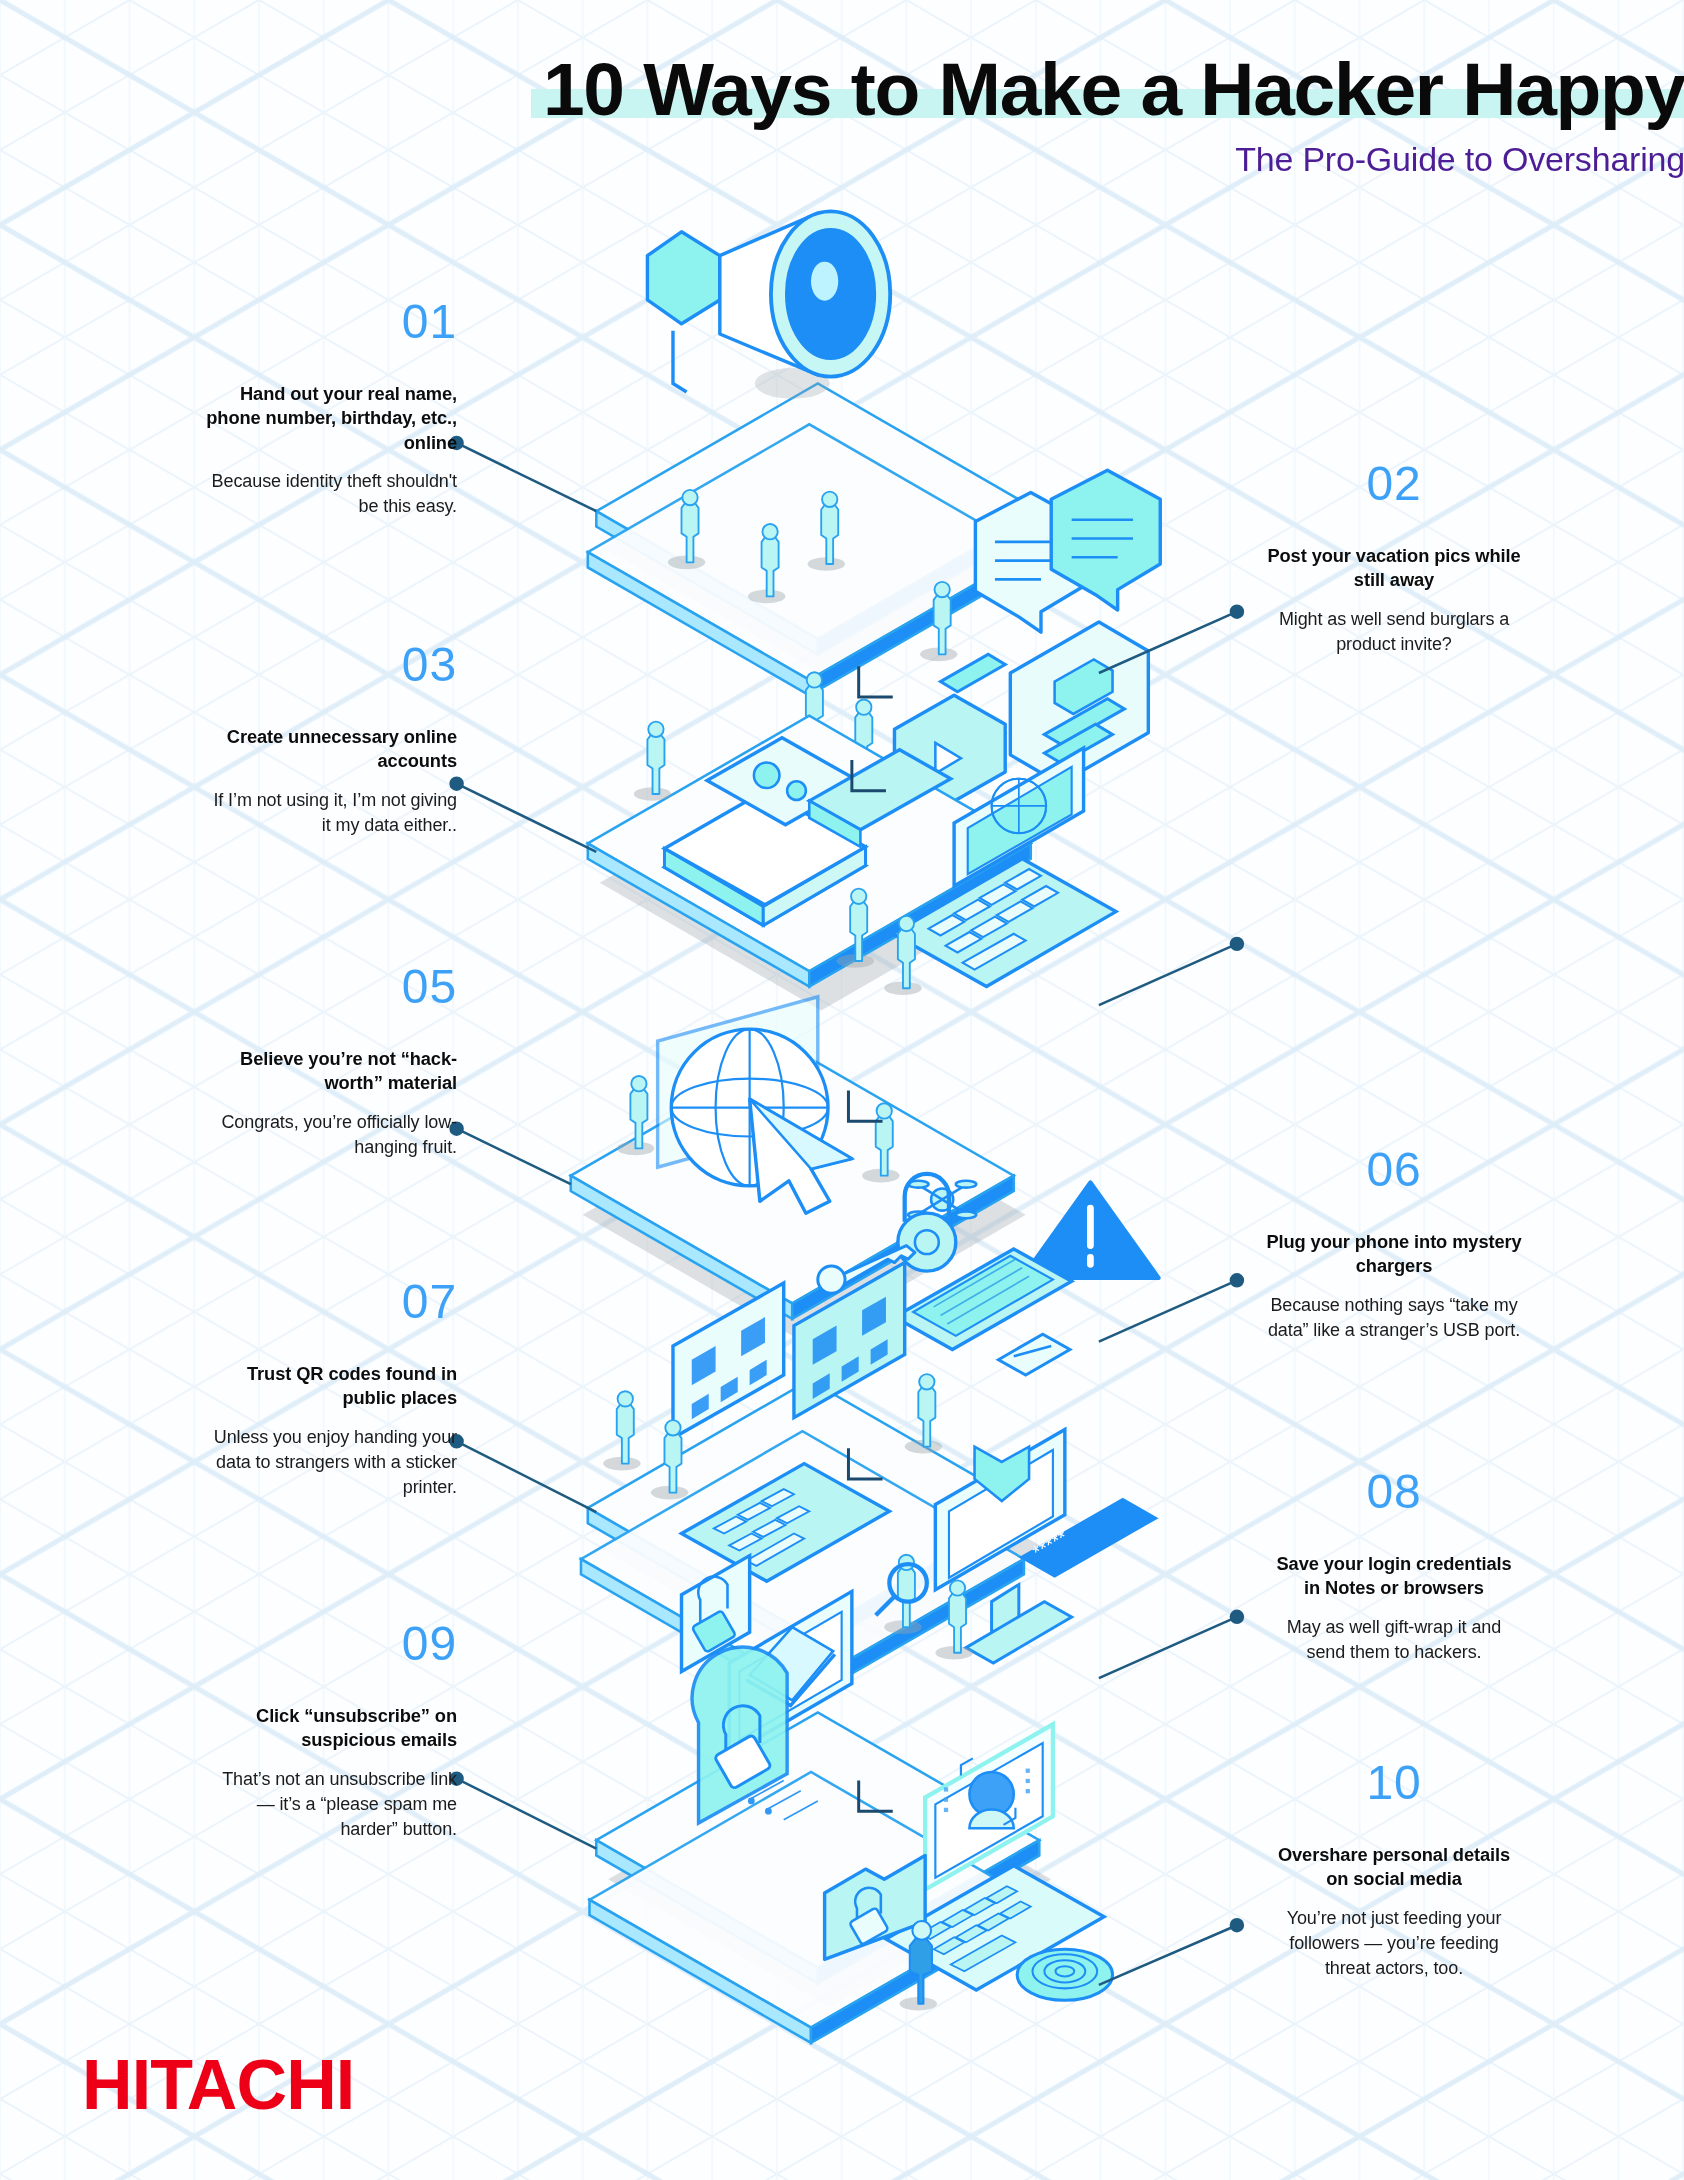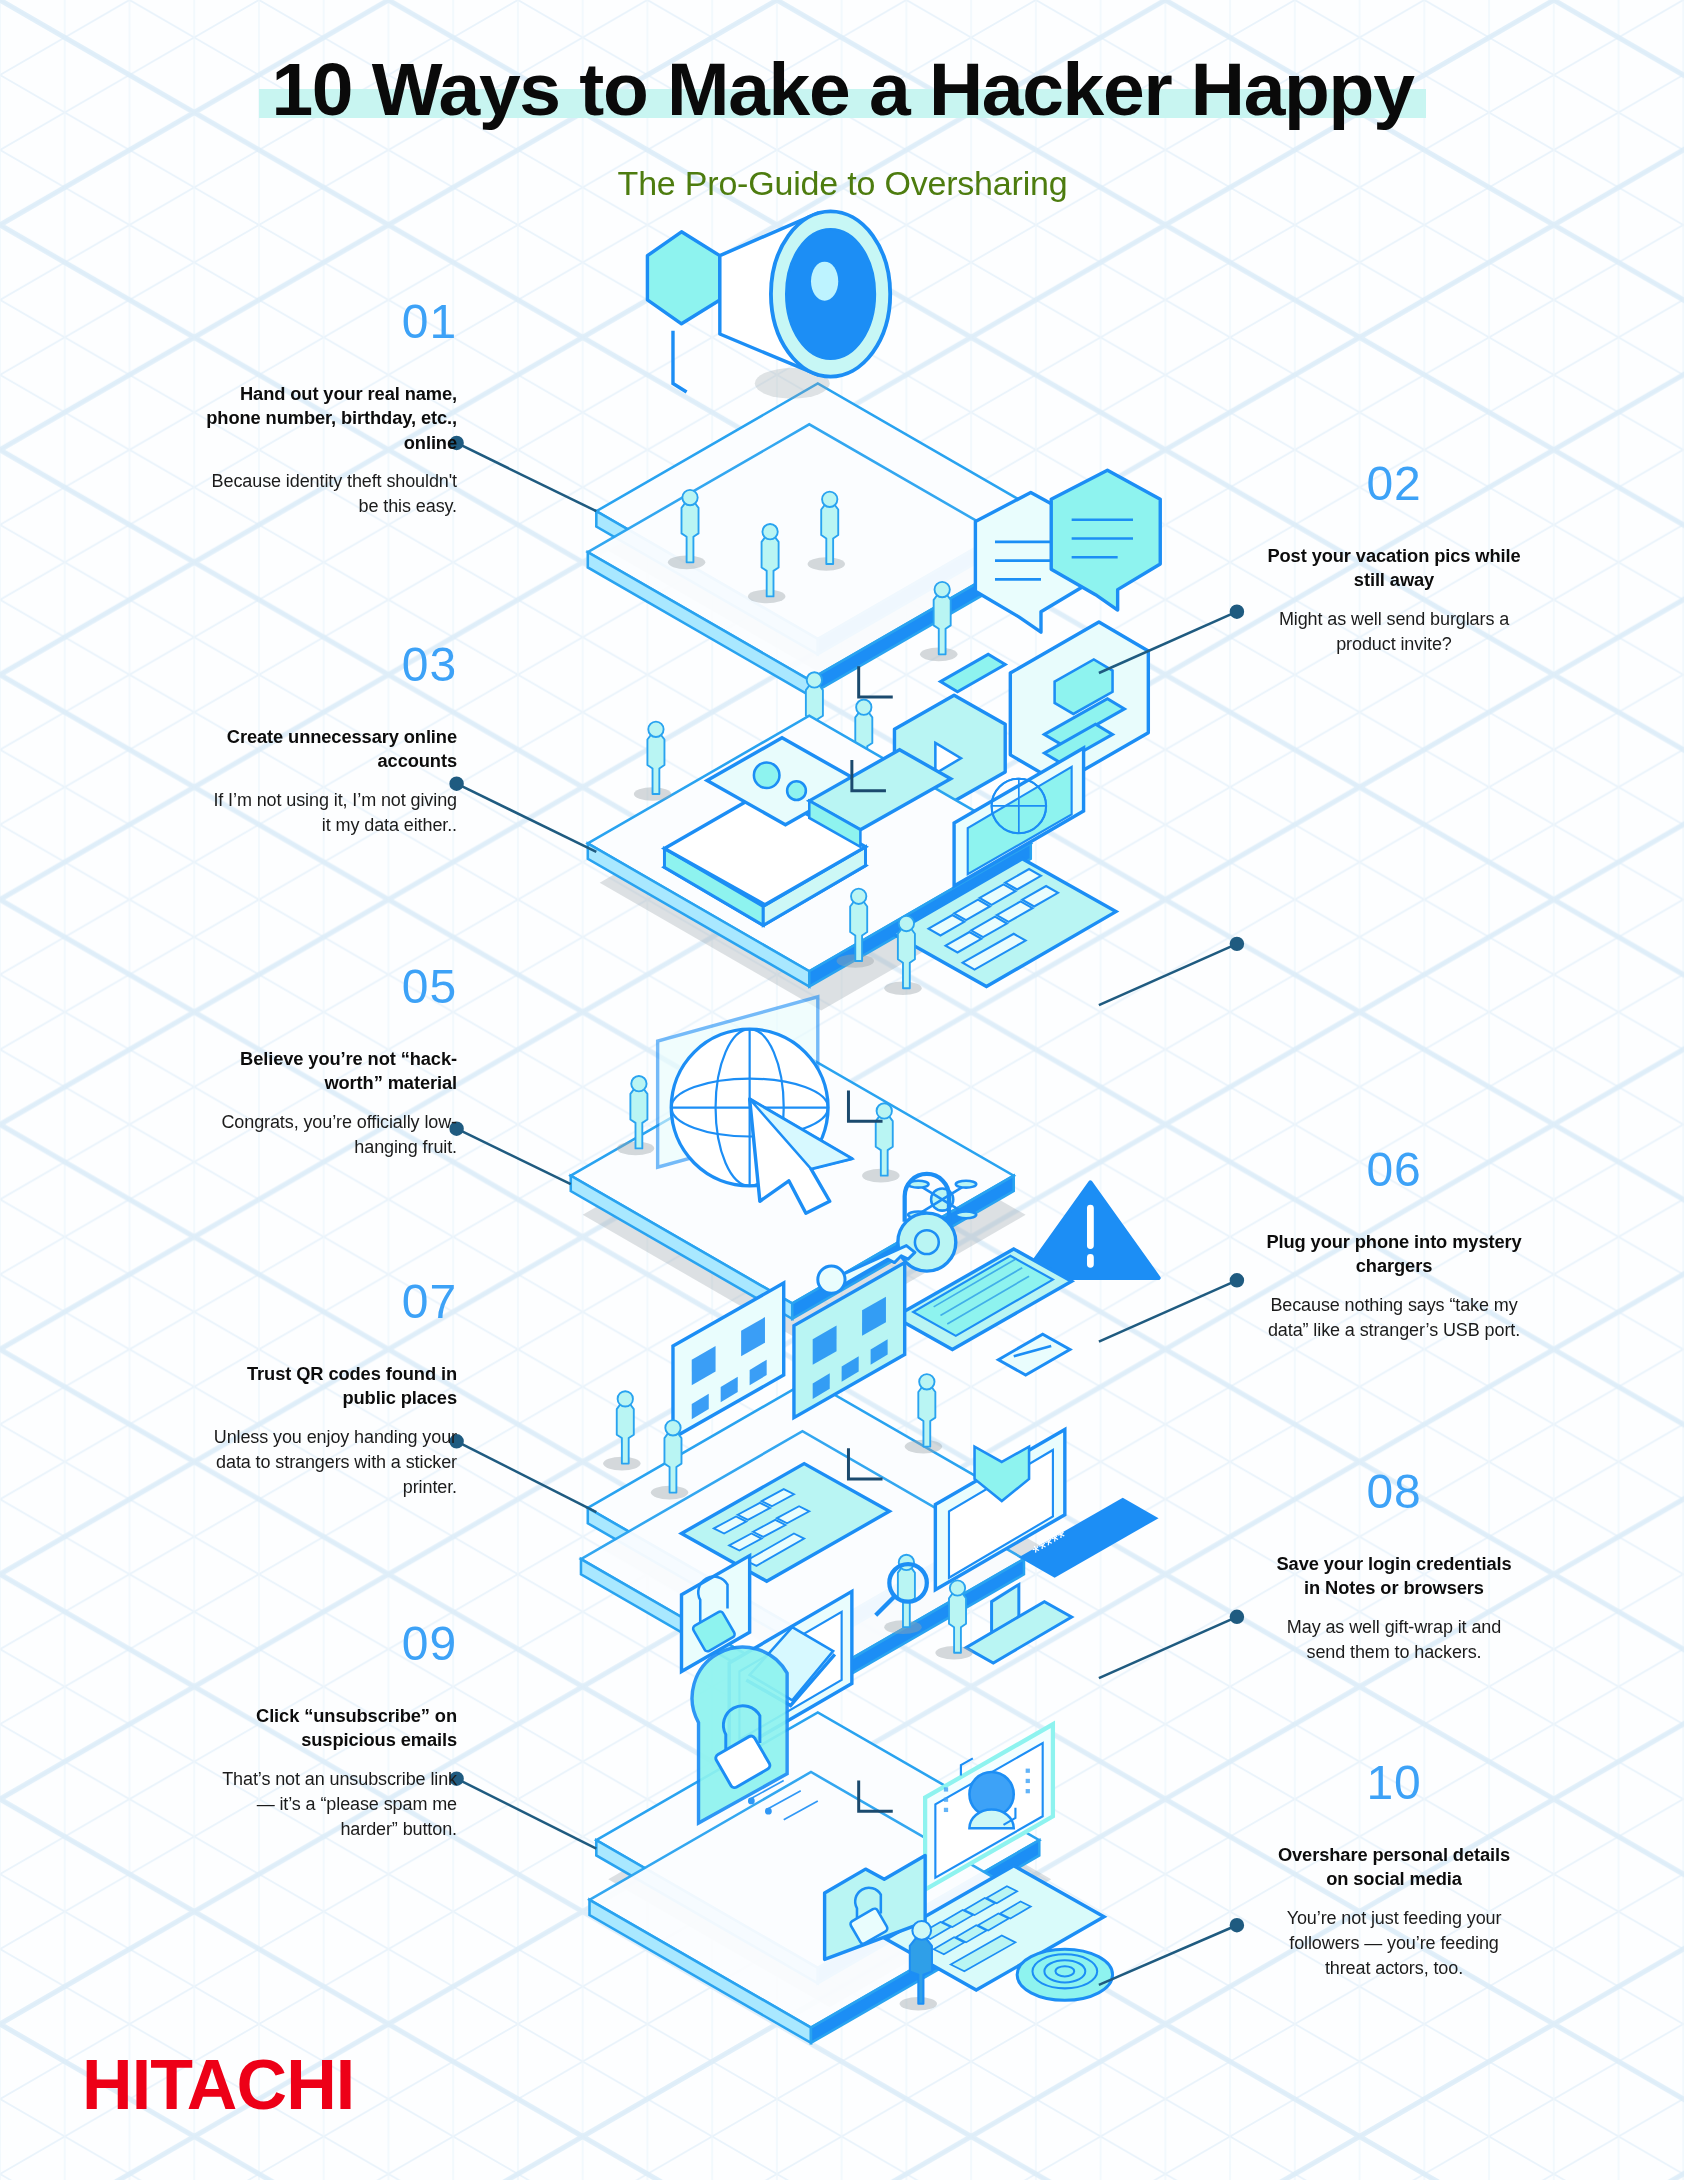--- a/index.html
+++ b/index.html
@@ -25,21 +25,21 @@
     inset: 0;
     z-index: 0;
     pointer-events: none;
   }
 
   
   #header {
     position: absolute;
     top: 0; left: 0; right: 0;
     z-index: 5;
-    text-align: center;
+    text-align: right;
     padding-top: 49px;
   }
   #title-wrap {
     position: relative;
     display: inline-block;
   }
   #title-highlight {
     position: absolute;
     left: -12px; right: -12px;
     bottom: 12px;
@@ -51,24 +51,24 @@
     position: relative;
     z-index: 1;
     font-size: 75px;
     font-weight: 700;
     letter-spacing: -1.3px;
     color: #0a0a0a;
     line-height: 1.08;
     white-space: nowrap;
   }
   #subtitle {
-    margin-top: 34px;
+    margin-top: 10px;
     font-size: 34px;
     font-weight: 400;
-    color: #4d7c0f;
+    color: #4c1d95;
     letter-spacing: -0.2px;
   }
 
   
   .item {
     position: absolute;
     width: 256px;
     z-index: 6;
   }
   .item.left  { text-align: right; }

